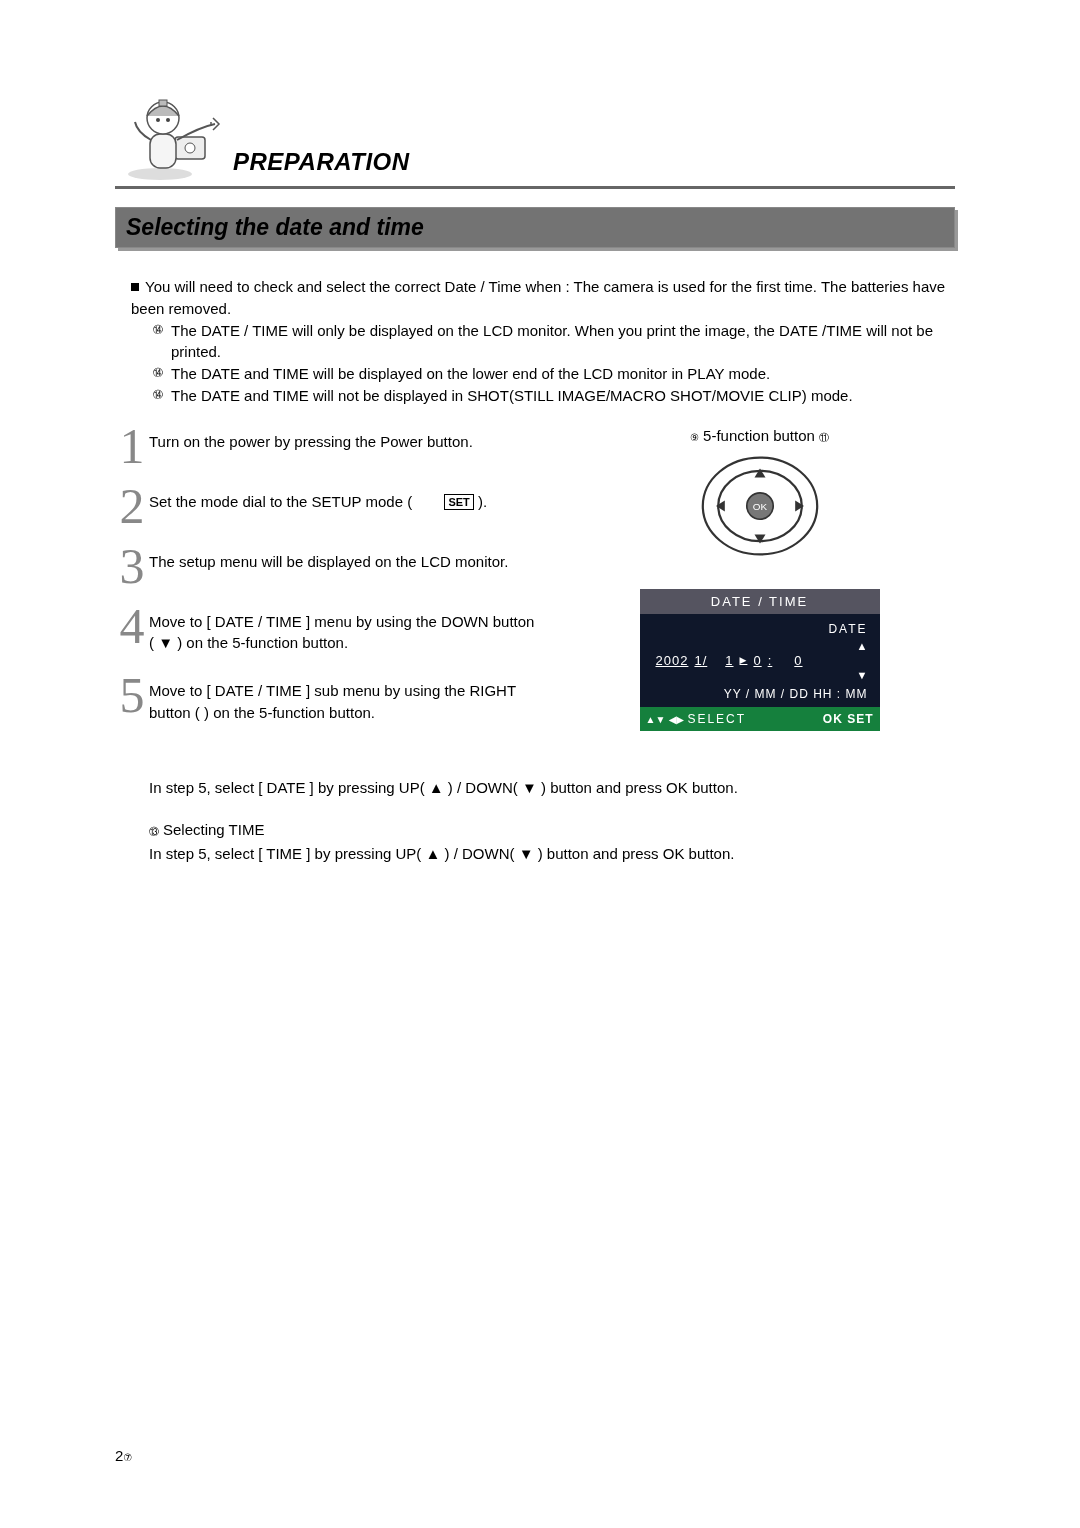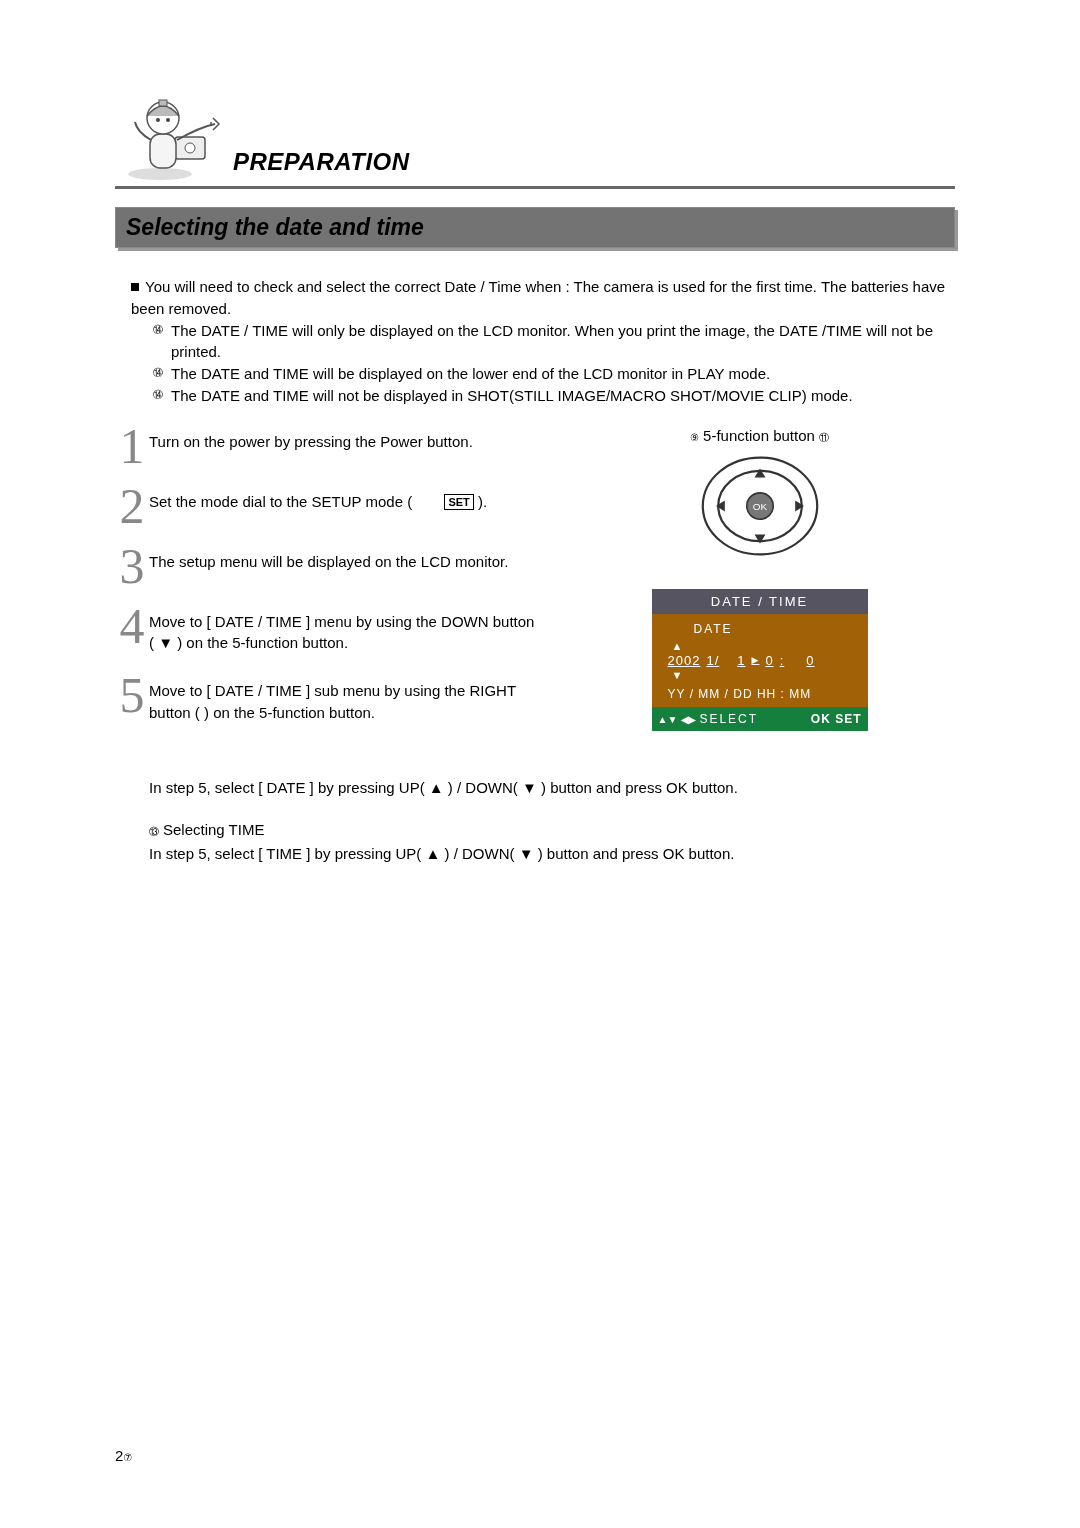--- a/index.html
+++ b/index.html
@@ -25,23 +25,23 @@
   .columns { display: flex; }
   .left-col { flex: 0 0 425px; }
   .right-col { flex: 1; padding-left: 24px; }
   .step { display: flex; margin-bottom: 22px; }
   .step-num { font-family: "Times New Roman", Times, serif; font-size: 50px; line-height: 38px; color: #888; width: 34px; text-align: center; flex-shrink: 0; }
   .step-text { font-size: 15px; line-height: 1.45; padding-top: 4px; }
   .step-text .set-icon { display: inline-block; border: 1px solid #000; font-size: 11px; font-weight: bold; padding: 0 3px; line-height: 14px; vertical-align: 1px; margin-left: 28px; }
   .five-func-label { font-size: 15px; text-align: center; margin-bottom: 6px; }
   .five-func-label .cnum { font-size: 10px; }
   .dpad-wrap { text-align: center; margin-bottom: 24px; }
-  .lcd { width: 216px; margin: 0 auto; font-family: Arial, sans-serif; font-size: 13px; }
+  .lcd { width: 240px; margin: 0 auto; font-family: Arial, sans-serif; font-size: 13px; }
   .lcd-title { background: #555460; color: #fff; text-align: center; padding: 5px 0; letter-spacing: 2px; }
-  .lcd-body { background: #a16207; color: #fff; padding: 8px 12px 6px 12px; }
+  .lcd-body { background: #0f172a; color: #fff; padding: 8px 12px 6px 12px; text-align: right; }
   .lcd-date-label { font-size: 12px; letter-spacing: 2px; margin-left: 30px; margin-bottom: 4px; }
   .lcd-arrow-row { font-size: 11px; margin-left: 8px; line-height: 1.1; }
   .lcd-values { font-size: 13px; letter-spacing: 1px; margin: 1px 0 1px 4px; display: flex; gap: 6px; align-items: center; text-decoration: underline;}
   .lcd-values .sm-tri { font-size: 9px; }
   .lcd-format { font-size: 12px; letter-spacing: 1px; margin: 6px 0 0 4px; }
   .lcd-footer { background: #15803d; color: #fff; font-size: 12px; padding: 5px 6px; display: flex; align-items: center; justify-content: space-between; }
   .lcd-footer .sym { font-size: 10px; }
   .lcd-footer .select-label { letter-spacing: 2px; }
   .lcd-footer .okset { letter-spacing: 1px; font-weight: bold; }
   .lower-notes { margin-top: 30px; font-size: 15px; line-height: 1.6; }

